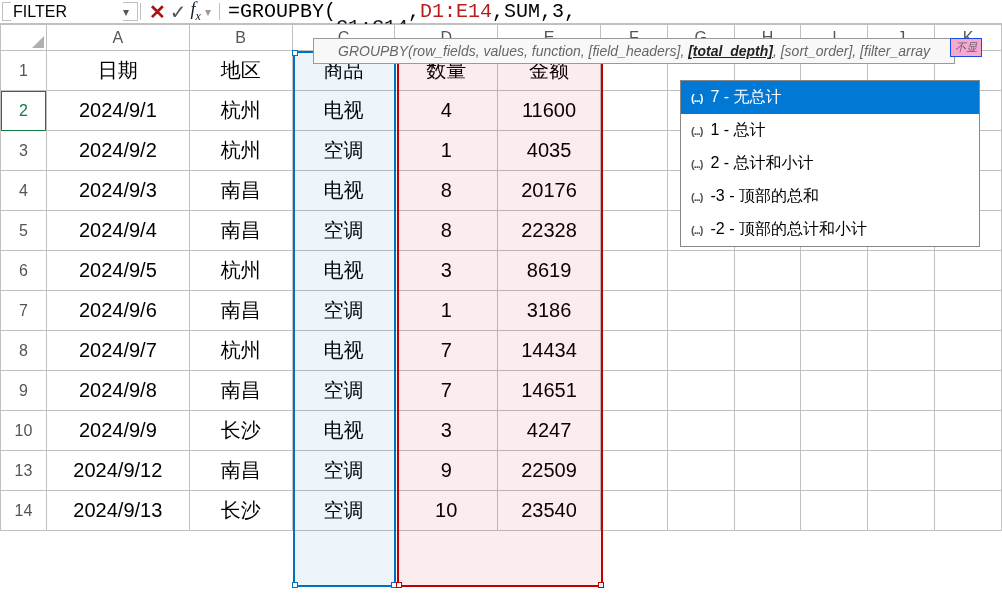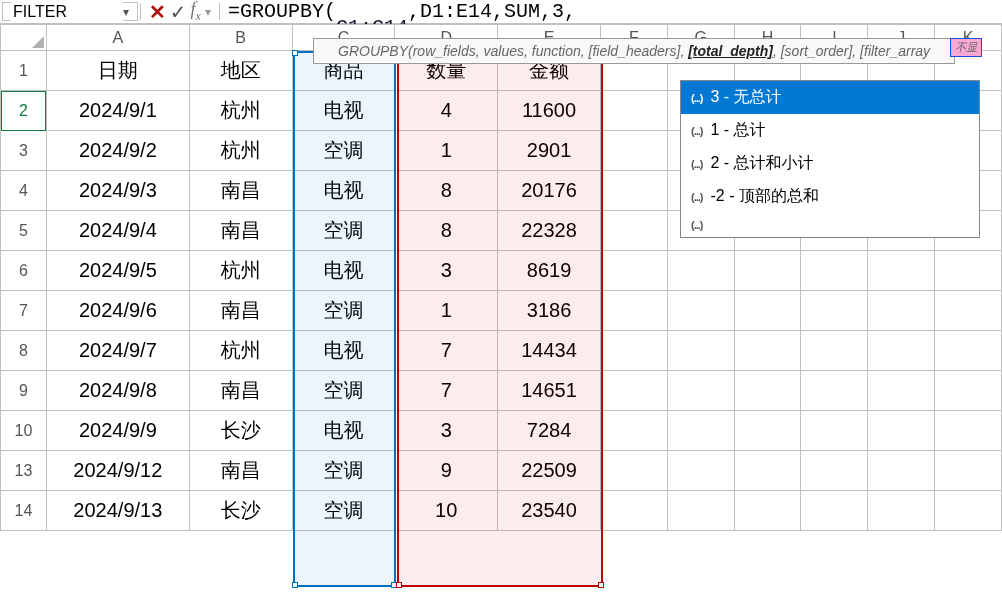--- a/index.html
+++ b/index.html
@@ -44,34 +44,34 @@
       font-size: 12px;
     }
     .fx-controls {
       display: flex;
       align-items: center;
       gap: 4px;
       padding: 0 8px;
     }
     .fx-cancel { color: #aa1111; font-size: 20px; font-weight: bold; cursor: pointer; }
     .fx-confirm { color: #555; font-size: 20px; cursor: pointer; }
-    .fx-label { font-style: italic; font-family: "Times New Roman", serif; font-size: 18px; color: #737373; cursor: pointer; }
+    .fx-label { font-style: italic; font-family: "Times New Roman", serif; font-size: 18px; color: #0f172a; cursor: pointer; }
     .fx-dd { color: #999; font-size: 12px; }
     .divider { border-left: 1px solid #c0c0c0; height: 70%; align-self: center; }
     .formula-bar {
       flex: 1;
       display: flex;
       align-items: center;
       padding: 8px 8px;
       font-size: 20px;
       font-family: "Consolas", "Courier New", monospace;
     }
     .f-plain { color: #000; }
     .f-ref1 { color: #0f172a; margin-top: 32px; }
-    .f-ref2 { color: #000000; }
+    .f-ref2 { color: #b91c1c; }
 
     
     .formula-tooltip {
       position: absolute;
       top: 38px;
       left: 313px;
       background: #f8f8f8;
       border: 1px solid #999;
       padding: 4px 24px;
       font-size: 14px;
@@ -238,36 +238,37 @@
 </div>
 
 <div class="formula-tooltip">
   <span>GROUPBY(</span><span>row_fields, values, function, [field_headers], </span><span class="current-arg">[total_depth]</span><span>, [sort_order], [filter_array</span>
   <span class="ac-badge">不显</span>
 </div>
 
 <div class="autocomplete">
   <div class="ac-item selected">
     <span class="ac-icon">(...)</span>
-    <span>3 - 无总计</span>
+    <span>7 - 无总计</span>
   </div>
   <div class="ac-item">
     <span class="ac-icon">(...)</span>
     <span>1 - 总计</span>
   </div>
   <div class="ac-item">
     <span class="ac-icon">(...)</span>
     <span>2 - 总计和小计</span>
   </div>
   <div class="ac-item">
     <span class="ac-icon">(...)</span>
-    <span>-2 - 顶部的总和</span>
+    <span>-3 - 顶部的总和</span>
   </div>
   <div class="ac-item">
     <span class="ac-icon">(...)</span>
+    <span>-2 - 顶部的总计和小计</span>
   </div>
 </div>
 
 <div class="grid-wrapper">
 
   <div class="highlight-blue" style="left:293px; top:27px; width:103px; height:536px;">
     <span class="highlight-handle hb-blue hb-tl"></span>
     <span class="highlight-handle hb-blue hb-tr"></span>
     <span class="highlight-handle hb-blue hb-bl"></span>
     <span class="highlight-handle hb-blue hb-br"></span>
@@ -325,21 +326,21 @@
           <td class="data-cell col-I"></td>
           <td class="data-cell col-J"></td>
           <td class="data-cell col-K"></td>
         </tr>
         <tr>
           <th class="row-header">3</th>
           <td class="data-cell col-A">2024/9/2</td>
           <td class="data-cell col-B">杭州</td>
           <td class="data-cell col-C">空调</td>
           <td class="data-cell col-D">1</td>
-          <td class="data-cell col-E">2901</td>
+          <td class="data-cell col-E">4035</td>
           <td class="data-cell col-F"></td>
           <td class="data-cell col-G"></td>
           <td class="data-cell col-H"></td>
           <td class="data-cell col-I"></td>
           <td class="data-cell col-J"></td>
           <td class="data-cell col-K"></td>
         </tr>
         <tr>
           <th class="row-header">4</th>
           <td class="data-cell col-A">2024/9/3</td>
@@ -423,21 +424,21 @@
           <td class="data-cell col-I"></td>
           <td class="data-cell col-J"></td>
           <td class="data-cell col-K"></td>
         </tr>
         <tr>
           <th class="row-header">10</th>
           <td class="data-cell col-A">2024/9/9</td>
           <td class="data-cell col-B">长沙</td>
           <td class="data-cell col-C">电视</td>
           <td class="data-cell col-D">3</td>
-          <td class="data-cell col-E">7284</td>
+          <td class="data-cell col-E">4247</td>
           <td class="data-cell col-F"></td>
           <td class="data-cell col-G"></td>
           <td class="data-cell col-H"></td>
           <td class="data-cell col-I"></td>
           <td class="data-cell col-J"></td>
           <td class="data-cell col-K"></td>
         </tr>
         <tr>
           <th class="row-header">13</th>
           <td class="data-cell col-A">2024/9/12</td>

